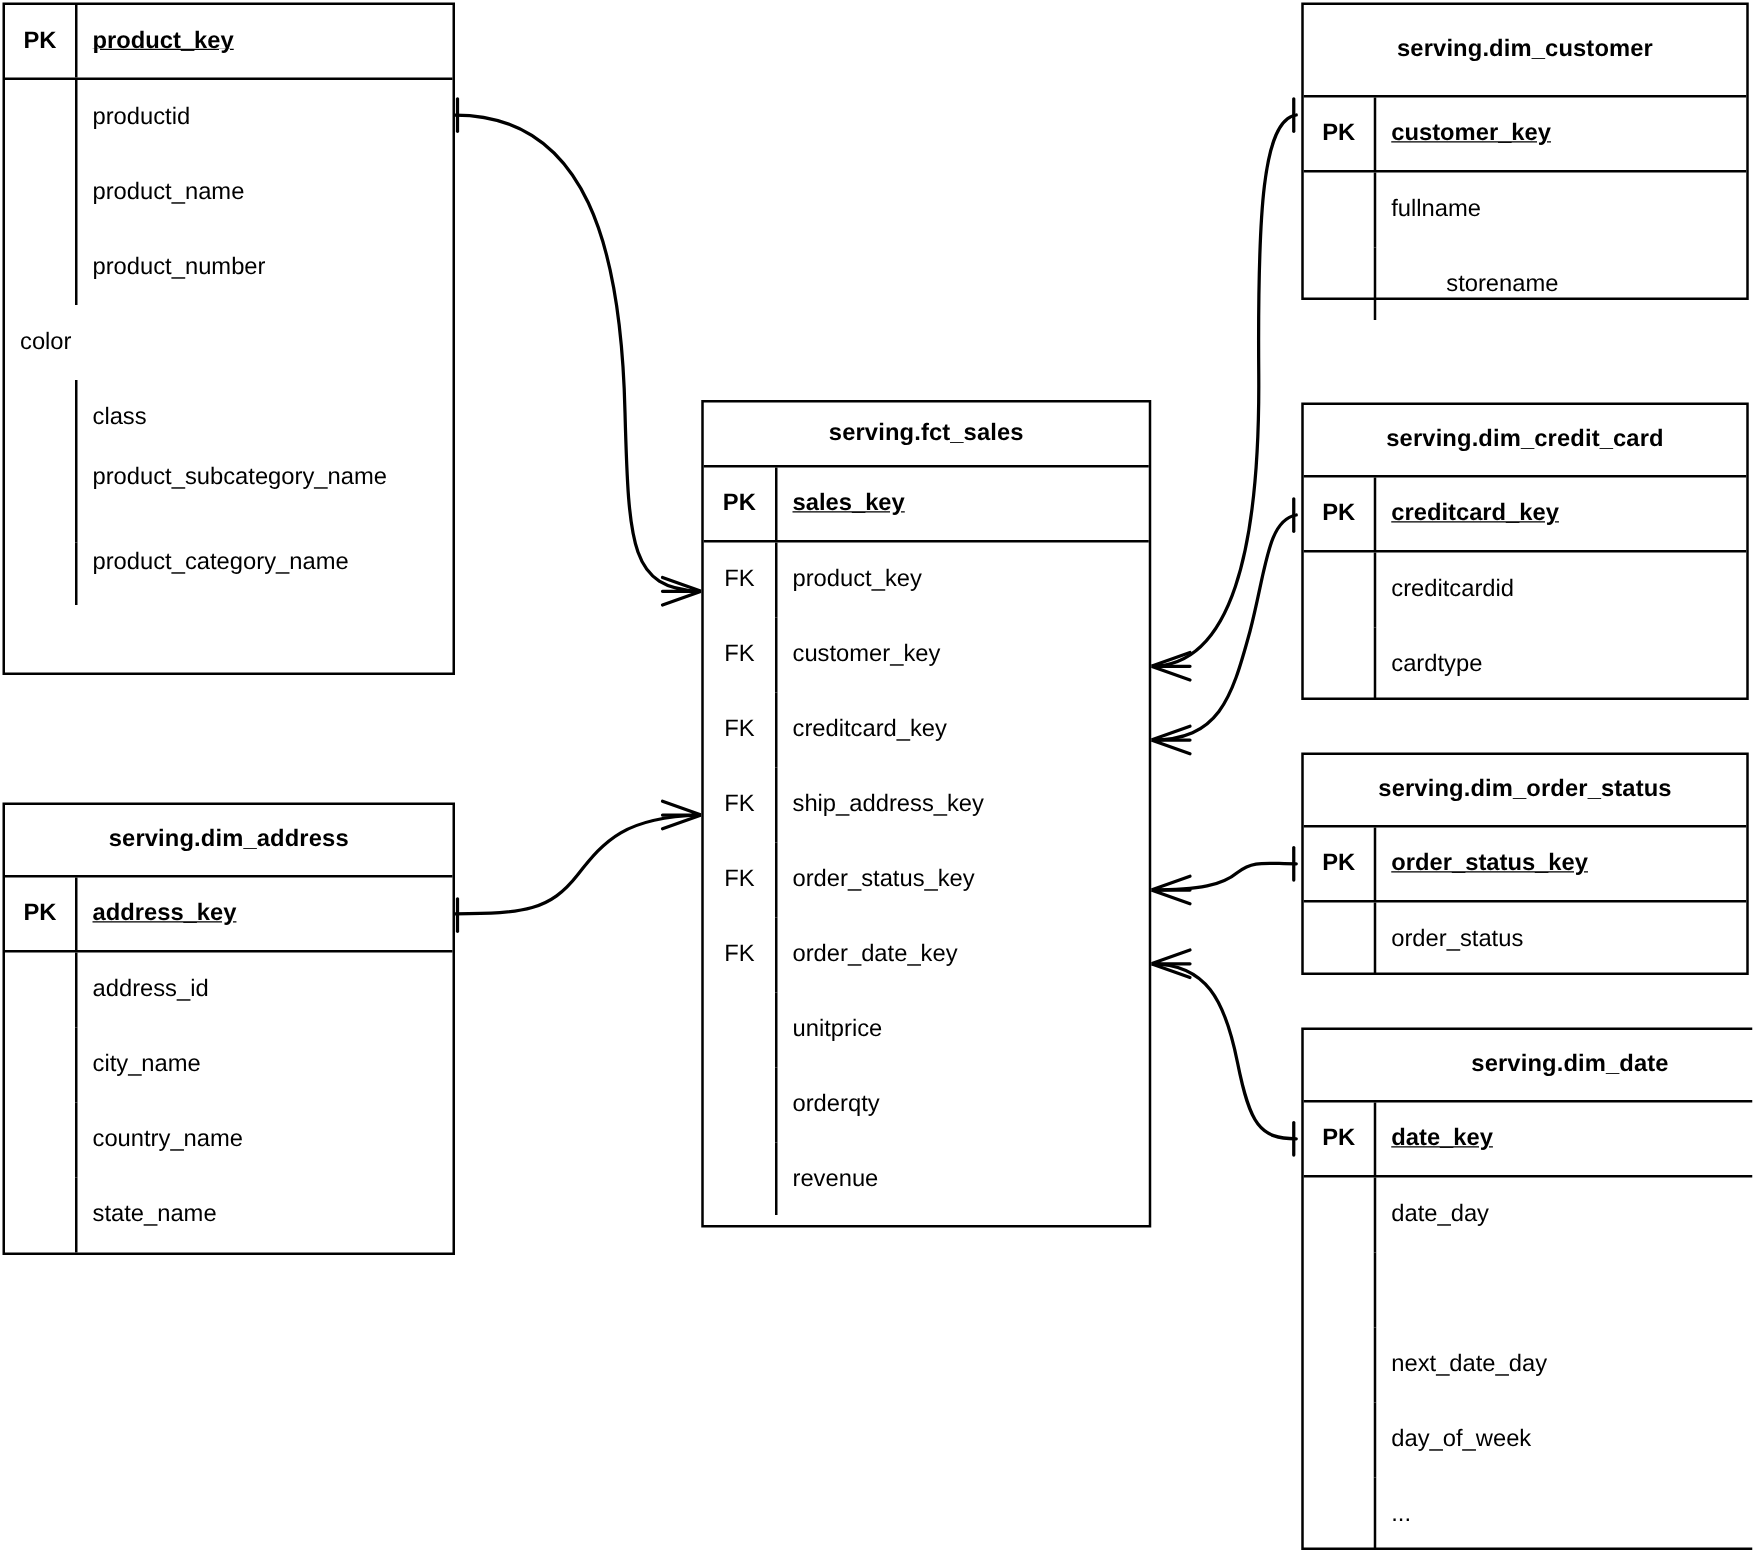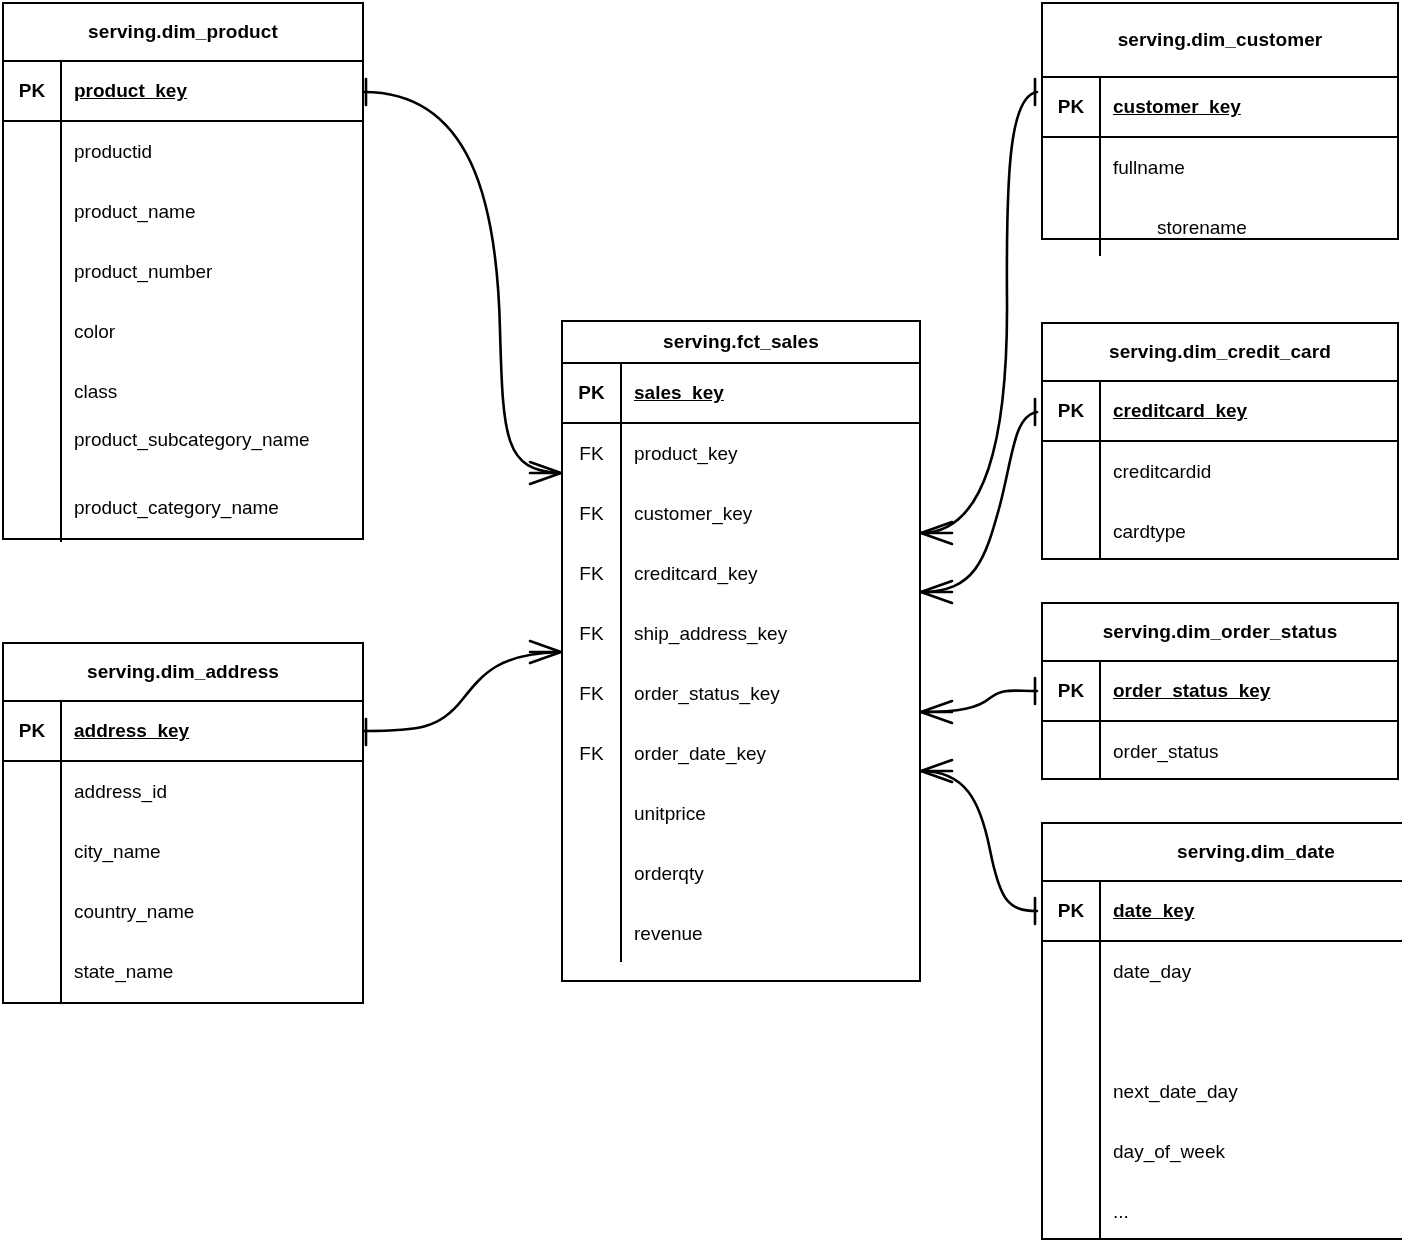--- a/index.html
+++ b/index.html
@@ -119,39 +119,38 @@
       <line x1="1035" y1="678" x2="1035" y2="704"></line>
       <path d="M 921,712 L 952,701 M 921,712 L 952,712 M 921,712 L 952,723"></path>
 
       <path d="M 921,771 C 965,771 980,800 990,850 C 1000,900 1008,911 1037,911"></path>
       <line x1="1035" y1="898" x2="1035" y2="924"></line>
       <path d="M 921,771 L 952,760 M 921,771 L 952,771 M 921,771 L 952,782"></path>
     </g>
   </svg>
 
   <div class="entity" style="left:2px; top:2px; width:362px; height:538px;">
-    <div class="entity-title" style="height:58px;">serving.dim_product</div>
     <div class="row pk-row" style="height:60px;">
       <div class="keycell bold" style="width:58px;">PK</div>
       <div class="namecell pk">product_key</div>
     </div>
     <div class="attrs">
       <div class="attr" style="height:60px;">
         <div class="keycell" style="width:58px;"></div>
         <div class="namecell" style="padding-top:18px;">productid</div>
       </div>
       <div class="attr" style="height:60px;">
         <div class="keycell" style="width:58px;"></div>
         <div class="namecell" style="padding-top:18px;">product_name</div>
       </div>
       <div class="attr" style="height:60px;">
         <div class="keycell" style="width:58px;"></div>
         <div class="namecell" style="padding-top:18px;">product_number</div>
       </div>
-      <div class="attr" style="height:60px;">
+      <div class="attr" style="height:60px;flex-direction:column;">
         <div class="keycell" style="width:58px;"></div>
         <div class="namecell" style="padding-top:18px;">color</div>
       </div>
       <div class="attr" style="height:56px;">
         <div class="keycell" style="width:58px;"></div>
         <div class="namecell" style="padding-top:18px;">class</div>
       </div>
       <div class="attr" style="height:74px;">
         <div class="keycell" style="width:58px;"></div>
         <div class="namecell" style="padding-top:10px; padding-right:26px; word-break:break-all;">product_subcategory_name</div>
@@ -183,21 +182,21 @@
         <div class="namecell" style="padding-top:18px;">country_name</div>
       </div>
       <div class="attr" style="height:60px;">
         <div class="keycell" style="width:58px;"></div>
         <div class="namecell" style="padding-top:18px;">state_name</div>
       </div>
     </div>
   </div>
 
   <div class="entity" style="left:561px; top:320px; width:360px; height:662px;">
-    <div class="entity-title" style="height:42px;">serving.fct_sales</div>
+    <div class="entity-title" style="height:52px;">serving.fct_sales</div>
     <div class="row pk-row" style="height:60px;">
       <div class="keycell bold" style="width:59px;">PK</div>
       <div class="namecell pk">sales_key</div>
     </div>
     <div class="attrs">
       <div class="attr" style="height:60px;">
         <div class="keycell" style="width:59px;">FK</div>
         <div class="namecell" style="padding-top:18px;">product_key</div>
       </div>
       <div class="attr" style="height:60px;">

